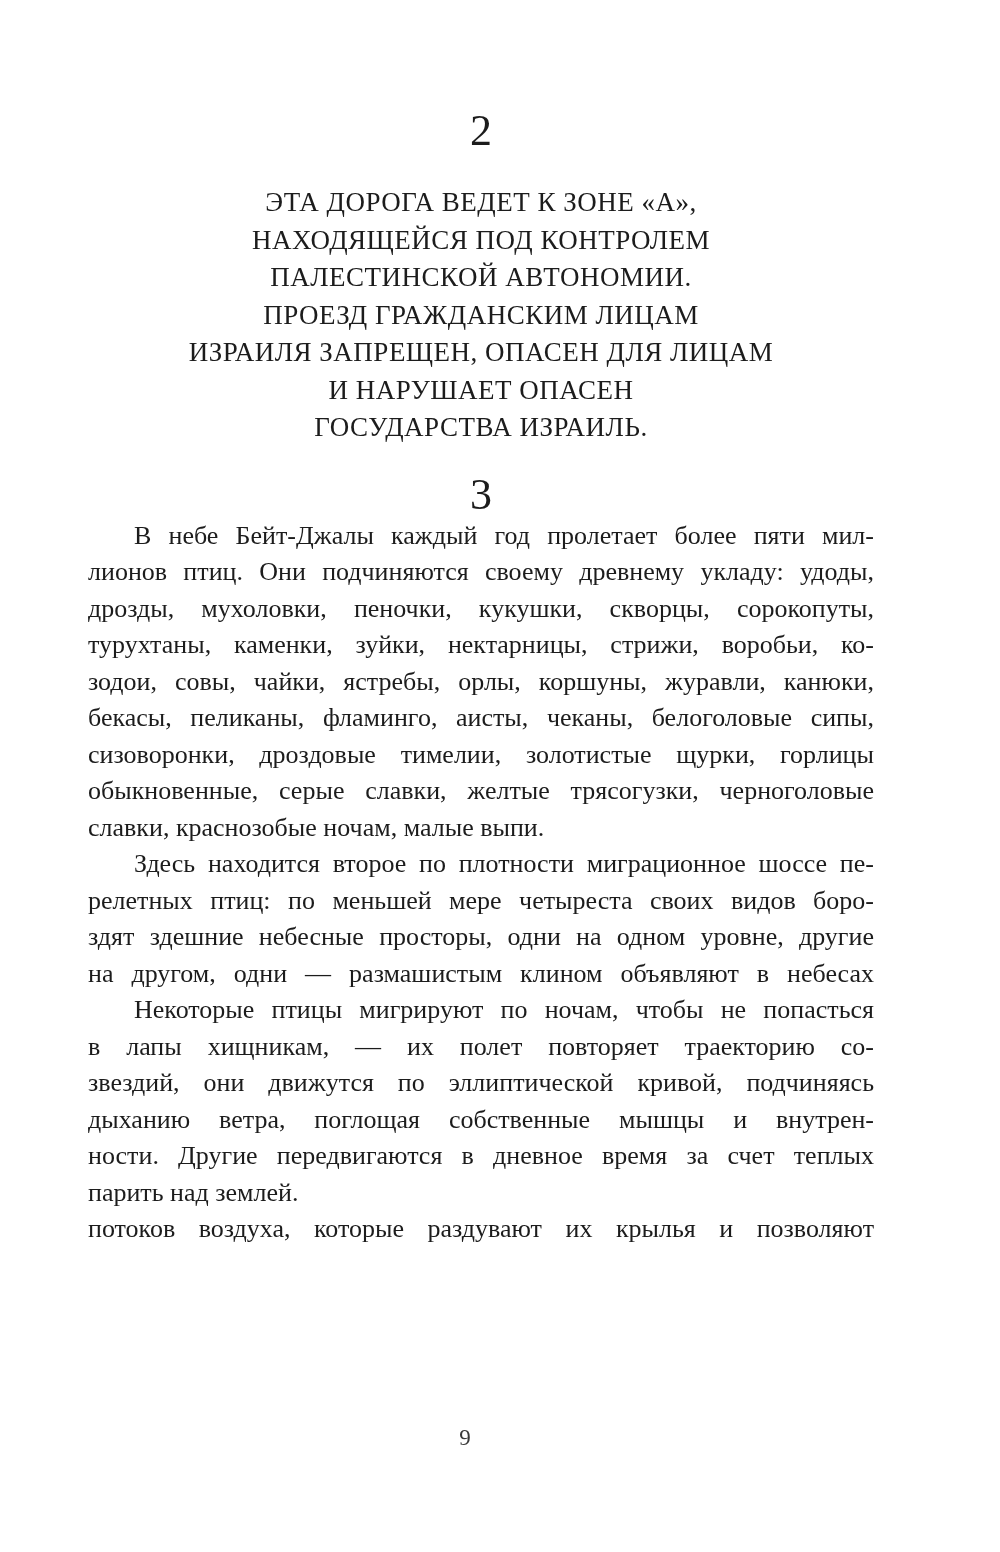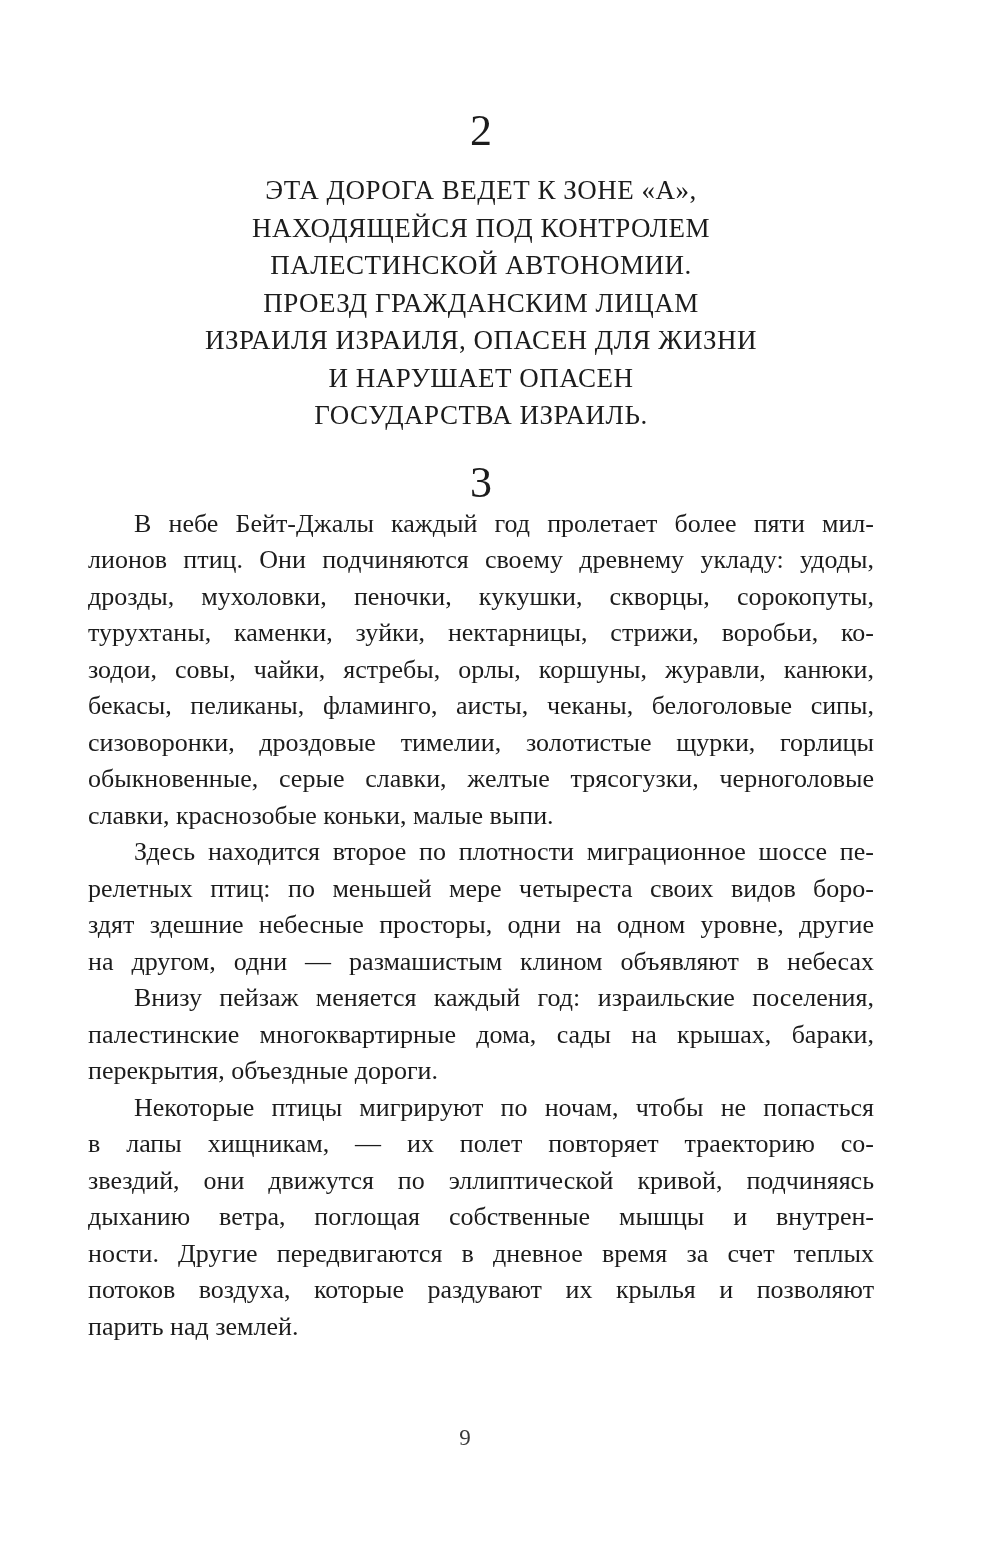--- a/index.html
+++ b/index.html
@@ -20,21 +20,21 @@
     width: 786px;
   }
   .chapter-number {
     text-align: center;
     font-size: 44px;
     line-height: 46px;
     font-weight: 400;
   }
   .ch2 { margin-top: 108px; }
   .ch3 { margin-top: 25px; }
-  .sign-block { margin-top: 18px; }
+  .sign-block { margin-top: 30px; }
   .sign-line {
     text-align: center;
     font-size: 27px;
     line-height: 37.5px;
     letter-spacing: 0.5px;
   }
   .body-text {
     margin-top: 0;
     font-size: 26px;
     line-height: 36.5px;
@@ -63,57 +63,52 @@
 <div class="page">
   <div class="text-block">
 
     <div class="chapter-number ch2">2</div>
 
     <div class="sign-block" id="sign-block">
         <div class="sign-line">ЭТА ДОРОГА ВЕДЕТ К ЗОНЕ «А»,</div>
         <div class="sign-line">НАХОДЯЩЕЙСЯ ПОД КОНТРОЛЕМ</div>
         <div class="sign-line">ПАЛЕСТИНСКОЙ АВТОНОМИИ.</div>
         <div class="sign-line">ПРОЕЗД ГРАЖДАНСКИМ ЛИЦАМ</div>
-        <div class="sign-line">ИЗРАИЛЯ ИЗРАИЛЯ, ОПАСЕН ДЛЯ ЖИЗНИ</div>
+        <div class="sign-line">ИЗРАИЛЯ ЗАПРЕЩЕН, ОПАСЕН ДЛЯ ЛИЦАМ</div>
         <div class="sign-line">И НАРУШАЕТ ОПАСЕН</div>
         <div class="sign-line">ГОСУДАРСТВА ИЗРАИЛЬ.</div>
       </div>
 
     <div class="chapter-number ch3">3</div>
 
     <div class="body-text" id="body-text">
         <div class="para">
           <div class="bline first">В небе Бейт-Джалы каждый год пролетает более пяти мил-</div>
           <div class="bline">лионов птиц. Они подчиняются своему древнему укладу: удоды,</div>
           <div class="bline">дрозды, мухоловки, пеночки, кукушки, скворцы, сорокопуты,</div>
           <div class="bline">турухтаны, каменки, зуйки, нектарницы, стрижи, воробьи, ко-</div>
           <div class="bline">зодои, совы, чайки, ястребы, орлы, коршуны, журавли, канюки,</div>
           <div class="bline">бекасы, пеликаны, фламинго, аисты, чеканы, белоголовые сипы,</div>
           <div class="bline">сизоворонки, дроздовые тимелии, золотистые щурки, горлицы</div>
           <div class="bline">обыкновенные, серые славки, желтые трясогузки, черноголовые</div>
-          <div class="bline last">славки, краснозобые коньки, малые выпи.</div>
+          <div class="bline last">славки, краснозобые ночам, малые выпи.</div>
         </div>
         <div class="para">
           <div class="bline first">Здесь находится второе по плотности миграционное шоссе пе-</div>
           <div class="bline">релетных птиц: по меньшей мере четыреста своих видов боро-</div>
           <div class="bline">здят здешние небесные просторы, одни на одном уровне, другие</div>
           <div class="bline">на другом, одни — размашистым клином объявляют в небесах</div>
         </div>
         <div class="para">
-          <div class="bline first">Внизу пейзаж меняется каждый год: израильские поселения,</div>
-          <div class="bline">палестинские многоквартирные дома, сады на крышах, бараки,</div>
-          <div class="bline last">перекрытия, объездные дороги.</div>
-        </div>
-        <div class="para">
           <div class="bline first">Некоторые птицы мигрируют по ночам, чтобы не попасться</div>
           <div class="bline">в лапы хищникам, — их полет повторяет траекторию со-</div>
           <div class="bline">звездий, они движутся по эллиптической кривой, подчиняясь</div>
           <div class="bline">дыханию ветра, поглощая собственные мышцы и внутрен-</div>
           <div class="bline">ности. Другие передвигаются в дневное время за счет теплых</div>
+          <div class="bline last">парить над землей.</div>
           <div class="bline">потоков воздуха, которые раздувают их крылья и позволяют</div>
-          <div class="bline last">парить над землей.</div>
         </div>
       </div>
 
   </div>
 
   <div class="folio">9</div>
 </div>
 
 </body></html>

